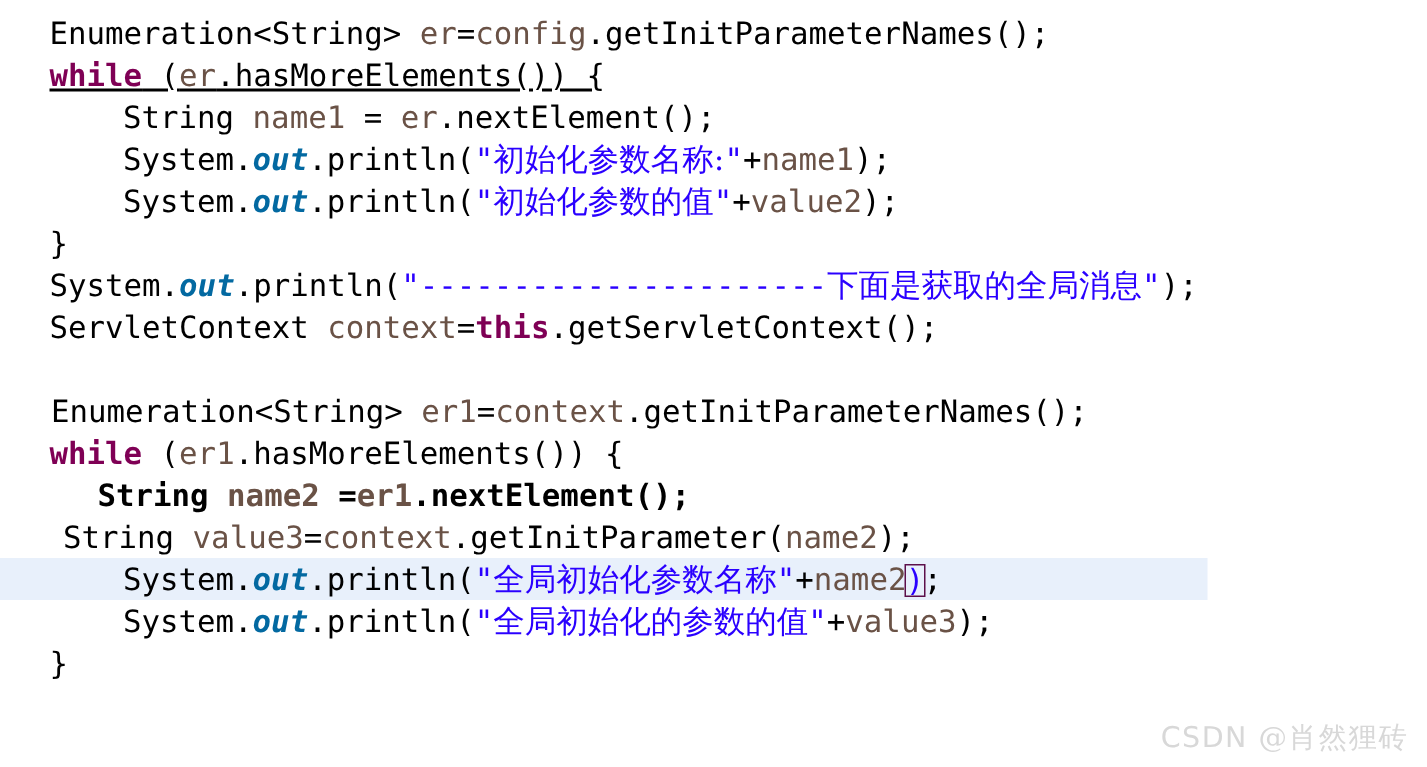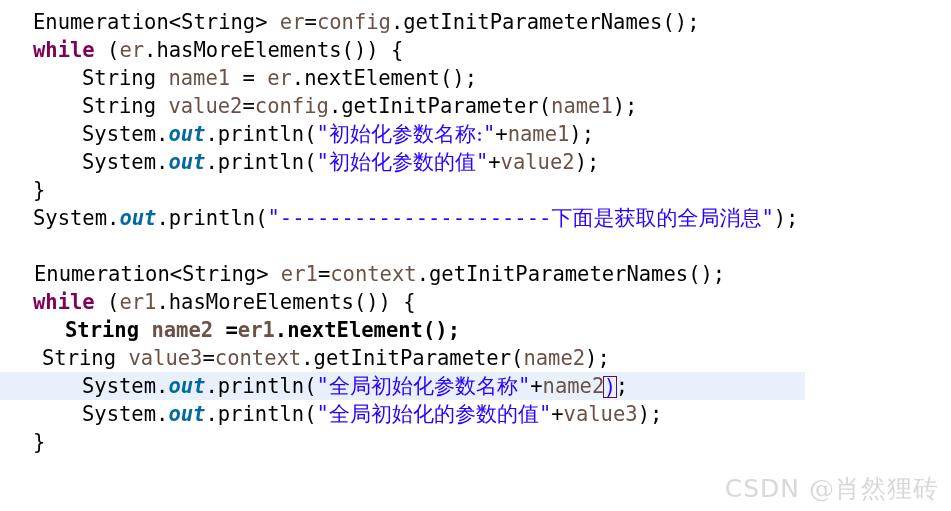--- a/index.html
+++ b/index.html
@@ -66,44 +66,44 @@
     box-sizing: content-box;
     position: relative;
     top: 1px;
   }
 
   .watermark {
     position: absolute;
     right: 12px;
     bottom: 6px;
     font-family: "DejaVu Sans", "Liberation Sans", sans-serif;
-    font-size: 25px;
+    font-size: 19px;
     color: #d8d8d8;
     letter-spacing: 1px;
     white-space: nowrap;
     user-select: none;
   }
   .watermark .wm-cjk {
     font-family: "DejaVu Serif", "Liberation Serif", serif;
   }
 </style>
 </head>
 <body>
 
 <div id="editor">
 
   <div class="code-area">
       <div class="line" style="padding-left: 33px;"><span class="plain">Enumeration&lt;String&gt; </span><span class="var">er</span><span class="plain">=</span><span class="var">config</span><span class="plain">.getInitParameterNames();</span></div>
-      <div class="line" style="padding-left: 33px;"><span class="kw">while</span><span class="plain"> (</span><span class="var">er</span><span class="plain">.hasMoreElements()) {</span></div>
+      <div class="line" style="padding-left: 33px; text-decoration: underline;"><span class="kw">while</span><span class="plain"> (</span><span class="var">er</span><span class="plain">.hasMoreElements()) {</span></div>
       <div class="line" style="padding-left: 82px;"><span class="plain">String </span><span class="var">name1</span><span class="plain"> = </span><span class="var">er</span><span class="plain">.nextElement();</span></div>
-      <div class="line" style="padding-left: 82px;"><span class="plain">String </span><span class="var">value2</span><span class="plain">=</span><span class="var">config</span><span class="plain">.getInitParameter(</span><span class="var">name1</span><span class="plain">);</span></div>
       <div class="line" style="padding-left: 82px;"><span class="plain">System.</span><span class="field">out</span><span class="plain">.println(</span><span class="str">"</span><span class="str cjk">初始化参数名称:</span><span class="str">"</span><span class="plain">+</span><span class="var">name1</span><span class="plain">);</span></div>
       <div class="line" style="padding-left: 82px;"><span class="plain">System.</span><span class="field">out</span><span class="plain">.println(</span><span class="str">"</span><span class="str cjk">初始化参数的值</span><span class="str">"</span><span class="plain">+</span><span class="var">value2</span><span class="plain">);</span></div>
       <div class="line" style="padding-left: 33px;"><span class="plain">}</span></div>
       <div class="line" style="padding-left: 33px;"><span class="plain">System.</span><span class="field">out</span><span class="plain">.println(</span><span class="str">"----------------------</span><span class="str cjk">下面是获取的全局消息</span><span class="str">"</span><span class="plain">);</span></div>
+      <div class="line" style="padding-left: 33px;"><span class="plain">ServletContext </span><span class="var">context</span><span class="plain">=</span><span class="kw">this</span><span class="plain">.getServletContext();</span></div>
       <div class="line" style="padding-left: 33px;">&nbsp;</div>
       <div class="line" style="padding-left: 34px;"><span class="plain">Enumeration&lt;String&gt; </span><span class="var">er1</span><span class="plain">=</span><span class="var">context</span><span class="plain">.getInitParameterNames();</span></div>
       <div class="line" style="padding-left: 33px;"><span class="kw">while</span><span class="plain"> (</span><span class="var">er1</span><span class="plain">.hasMoreElements()) {</span></div>
       <div class="line" style="padding-left: 65px; font-weight: bold;"><span class="plain">String </span><span class="var">name2</span><span class="plain"> =</span><span class="var">er1</span><span class="plain">.nextElement();</span></div>
       <div class="line" style="padding-left: 42px;"><span class="plain">String </span><span class="var">value3</span><span class="plain">=</span><span class="var">context</span><span class="plain">.getInitParameter(</span><span class="var">name2</span><span class="plain">);</span></div>
       <div class="line highlight" style="padding-left: 82px;"><span class="plain">System.</span><span class="field">out</span><span class="plain">.println(</span><span class="str">"</span><span class="str cjk">全局初始化参数名称</span><span class="str">"</span><span class="plain">+</span><span class="var">name2</span><span class="str bracket-match">)</span><span class="plain">;</span></div>
       <div class="line" style="padding-left: 82px;"><span class="plain">System.</span><span class="field">out</span><span class="plain">.println(</span><span class="str">"</span><span class="str cjk">全局初始化的参数的值</span><span class="str">"</span><span class="plain">+</span><span class="var">value3</span><span class="plain">);</span></div>
       <div class="line" style="padding-left: 33px;"><span class="plain">}</span></div>
     </div>
 

